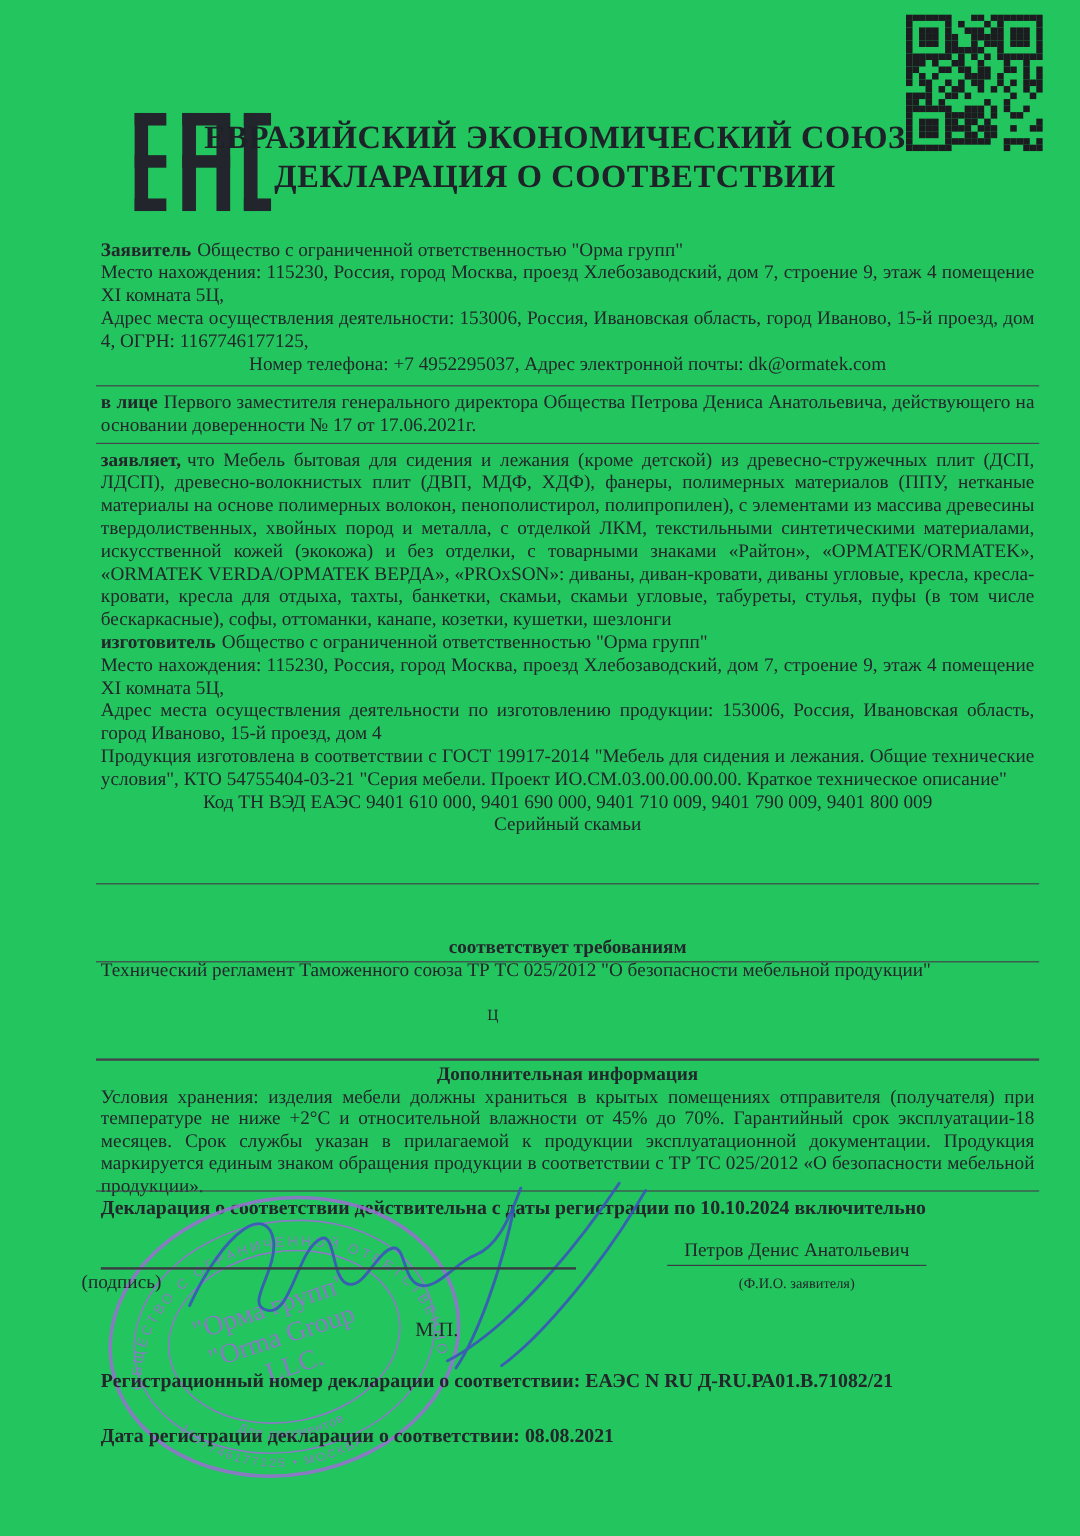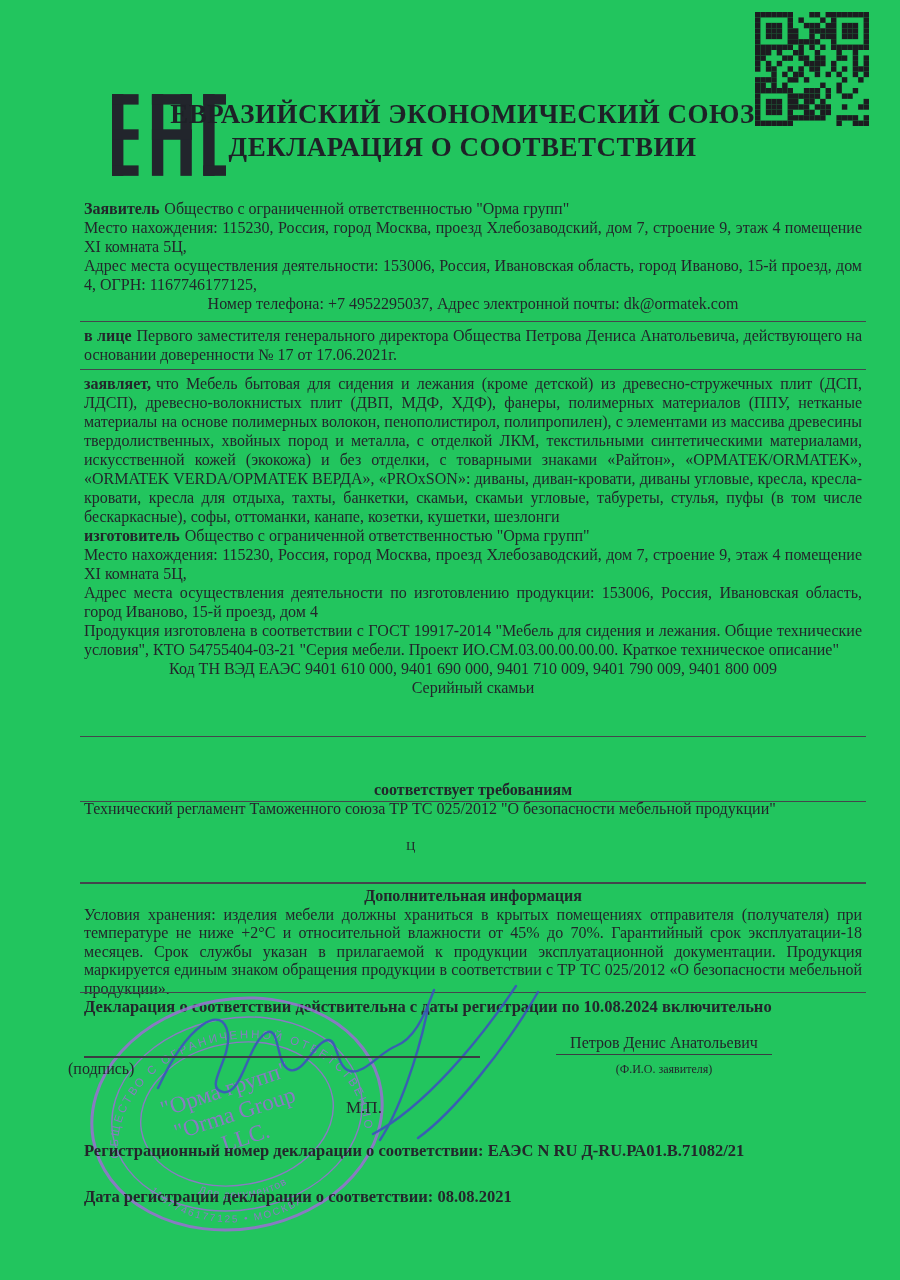--- a/index.html
+++ b/index.html
@@ -340,21 +340,21 @@
 
   <div class="abs rule thick" style="top:882px;"></div>
 
   <div class="abs sec" style="top:887px;line-height:18.5px;">
     <p class="nj bold-line">Дополнительная информация</p>
     <p>Условия хранения: изделия мебели должны храниться в крытых помещениях отправителя (получателя) при температуре не ниже +2°С и относительной влажности от 45% до 70%. Гарантийный срок эксплуатации-18 месяцев. Срок службы указан в прилагаемой к продукции эксплуатационной документации. Продукция маркируется единым знаком обращения продукции в соответствии с ТР ТС 025/2012 «О безопасности мебельной продукции».</p>
   </div>
 
   <div class="abs rule" style="top:992px;"></div>
 
-  <div class="abs validity">Декларация о соответствии действительна с даты регистрации по  10.08.2024 включительно</div>
+  <div class="abs validity">Декларация о соответствии действительна с даты регистрации по  10.10.2024 включительно</div>
 
   <svg class="abs stamp-svg" width="310" height="245" viewBox="0 0 310 245">
     <defs>
       <path id="arcTop" d="M 32 160 A 124 100 0 1 1 278 160"></path>
       <path id="arcBottom" d="M 42 150 A 114 92 0 0 0 268 150"></path>
       <path id="arcInner" d="M 68 148 A 88 68 0 0 0 242 148"></path>
     </defs>
     <g transform="rotate(-10 155 122)" stroke="#9b6fd4" fill="none">
       <ellipse cx="155" cy="122" rx="146" ry="115" stroke-width="3"></ellipse>
       <ellipse cx="155" cy="122" rx="126" ry="96" stroke-width="1.4"></ellipse>

